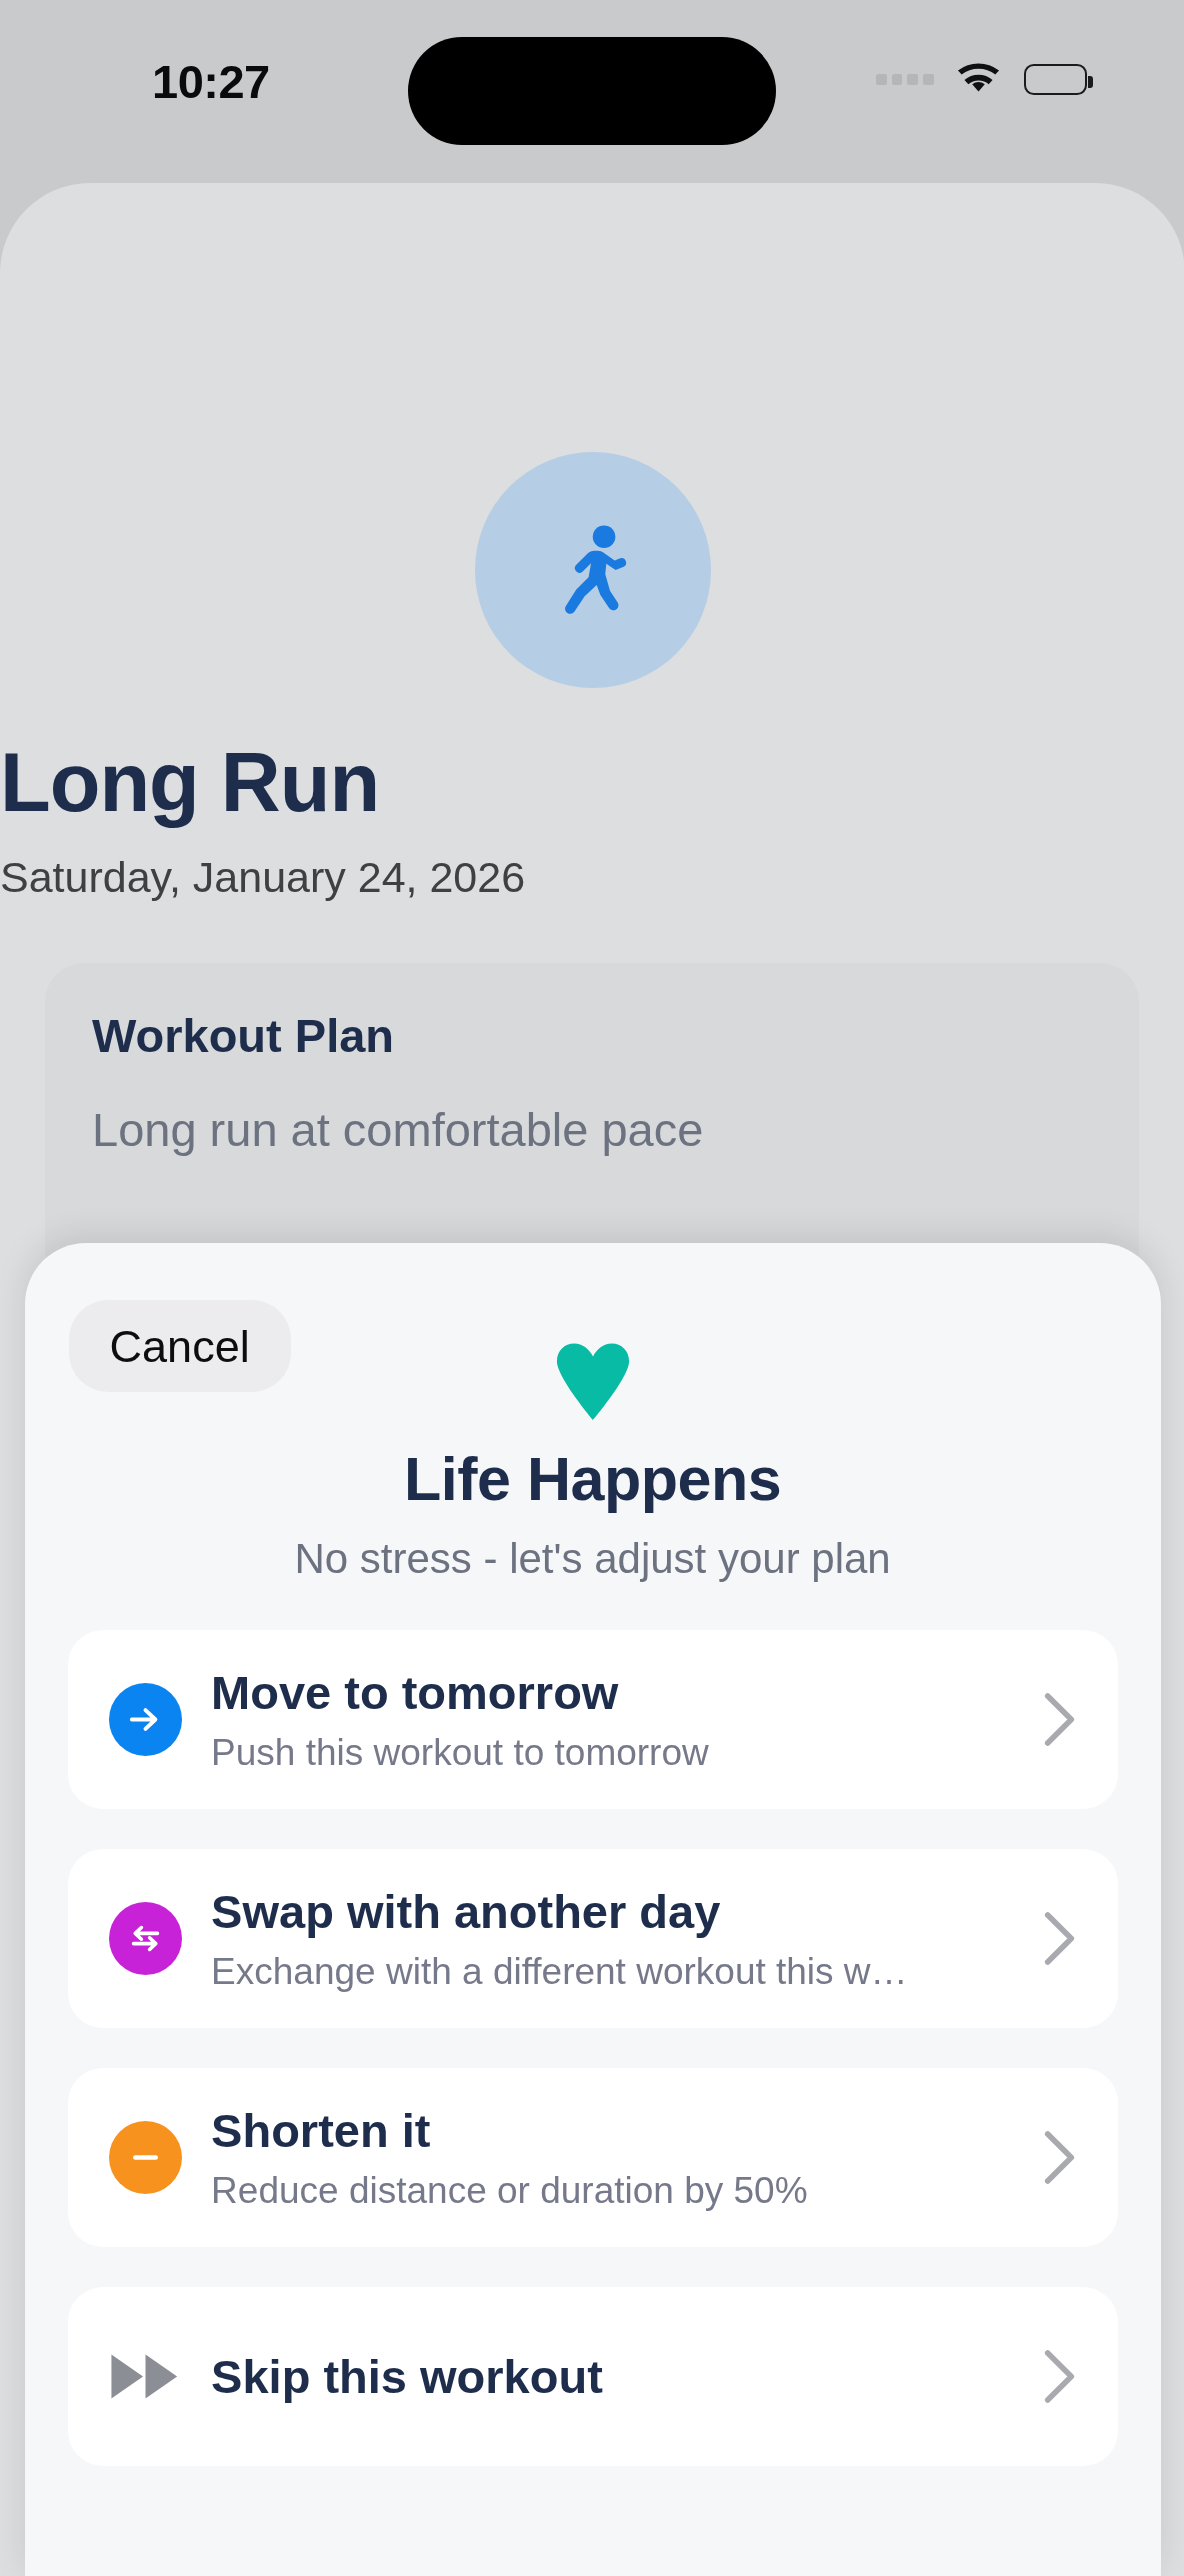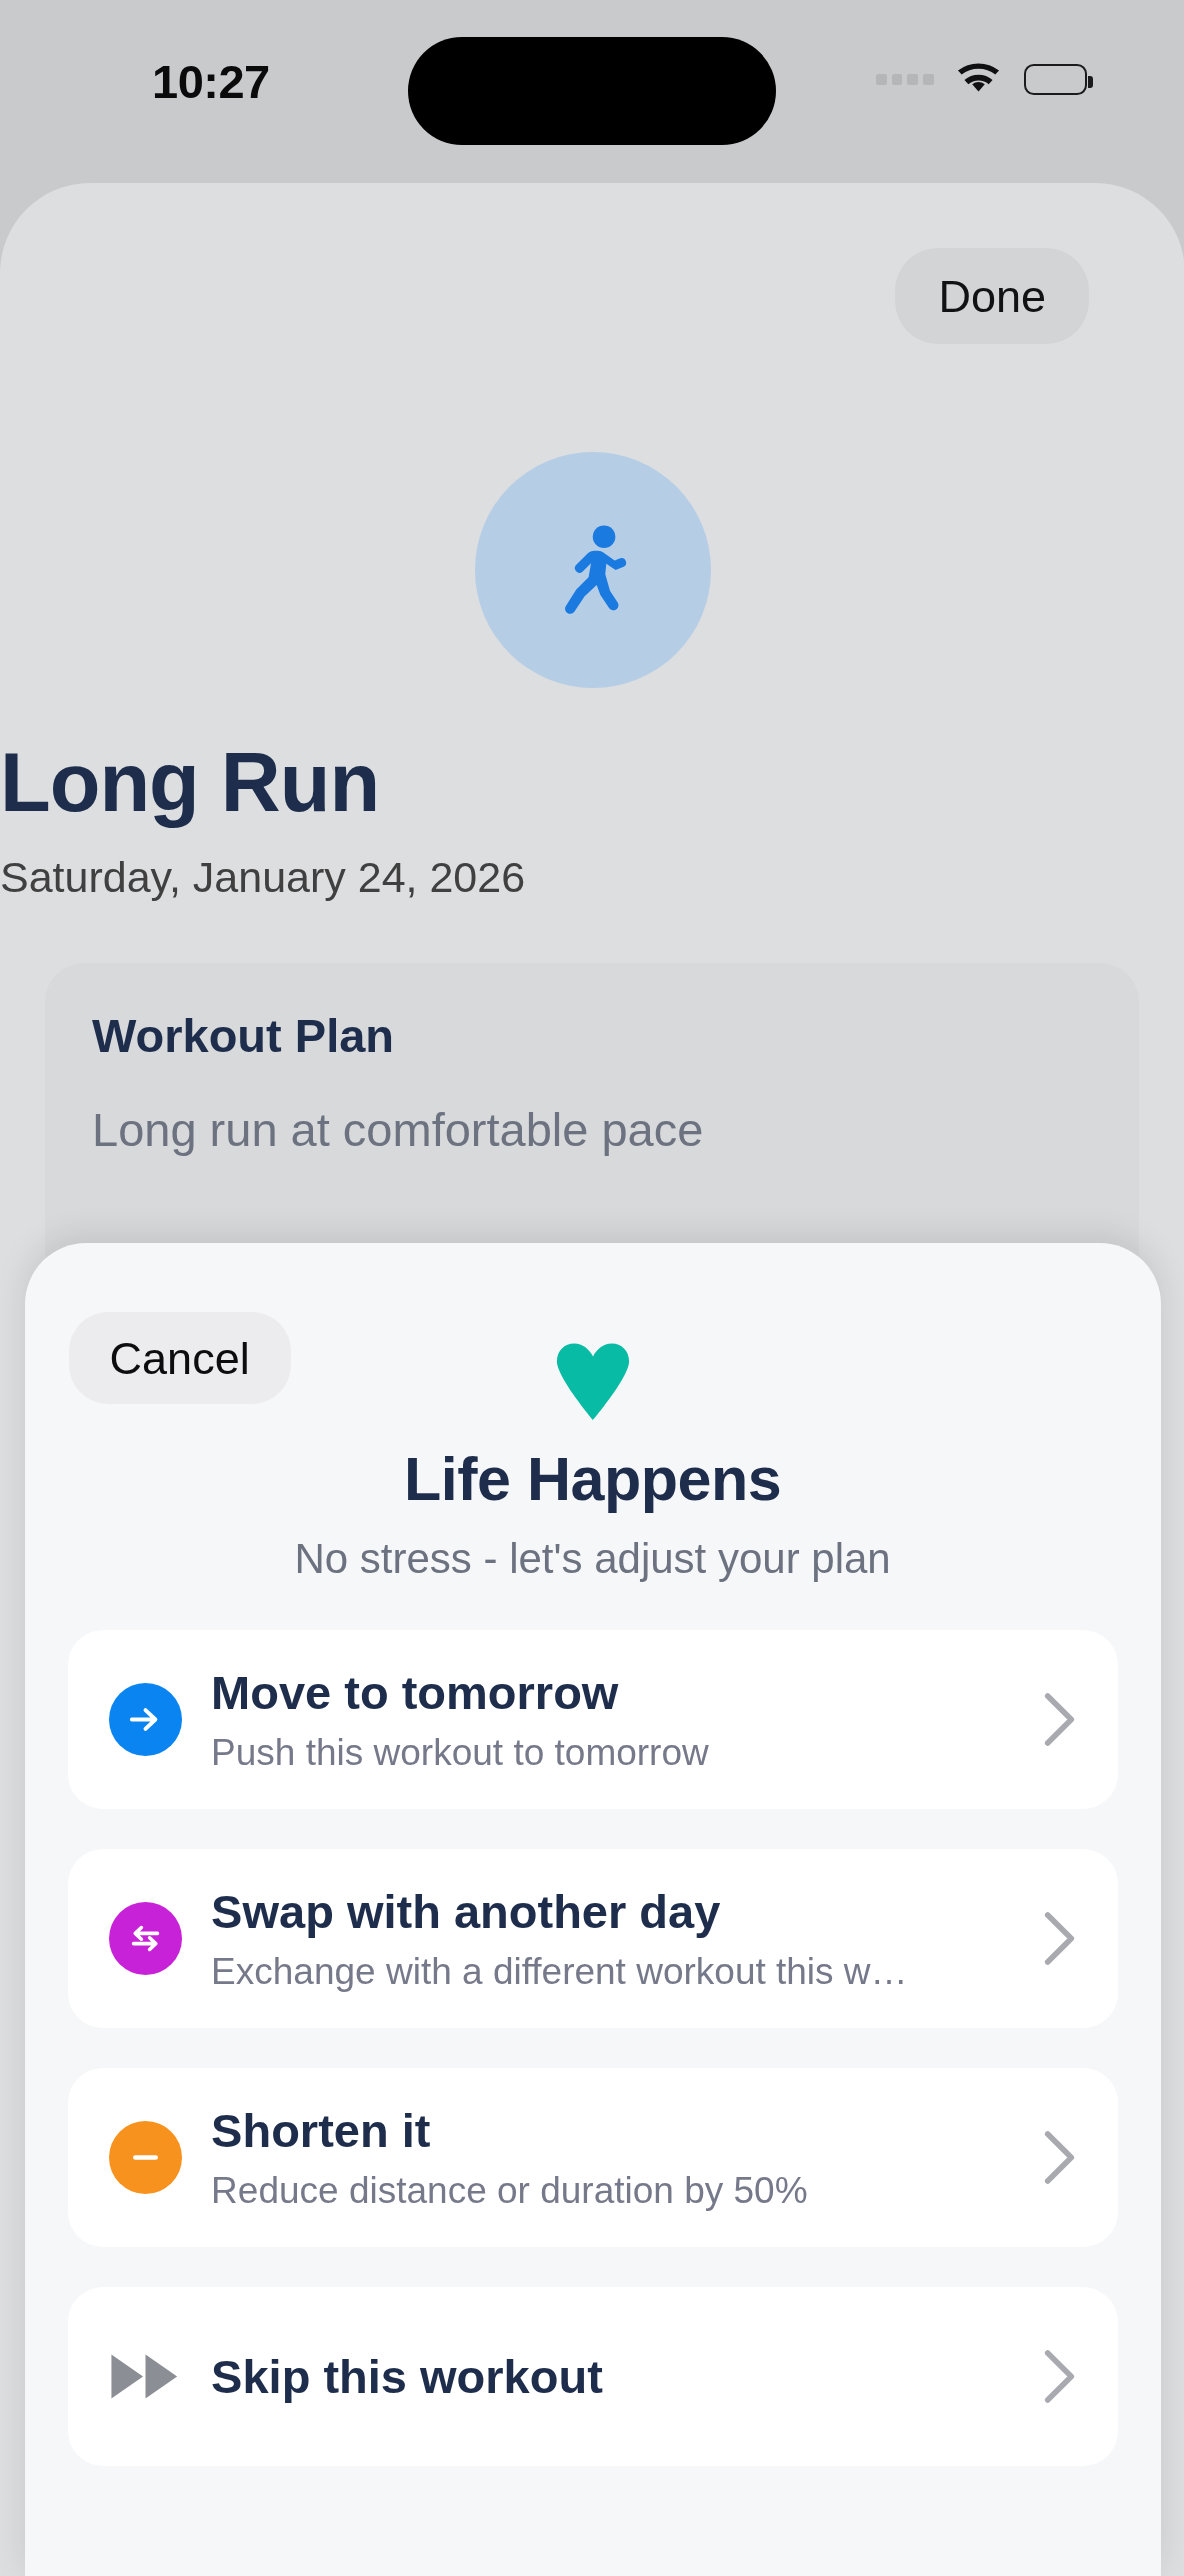--- a/index.html
+++ b/index.html
@@ -110,21 +110,21 @@
   
   #sheet {
     position:absolute; left:24.6px; top:1243px;
     width:1136px; height:1333px;
     background:#f6f7f9;
     border-radius:61px 61px 0 0;
     z-index:10;
     box-shadow:0 -7.9px 33px rgba(0,0,0,0.10);
   }
   #cancel-button {
-    position:absolute; left:44px; top:69px;
+    position:absolute; left:44px; top:57px;
     padding:23.6px 41px;
     background:#ececee;
     border-radius:39px;
     font-size:45px; color:#0d0d0f;
     line-height:1;
   }
   #sheet-hero { padding-top:98px; text-align:center; }
   #heart-icon { display:block; margin:0 auto; }
   #sheet-title {
     margin-top:21.6px;
@@ -197,21 +197,20 @@
         <path d="M12 4.2 a15 15 0 0 0-9.1 3.1 L.9 5.1 A18.2 18.2 0 0 1 12 1.3 a18.2 18.2 0 0 1 11.1 3.8 l-2 2.2 A15 15 0 0 0 12 4.2 Z" fill="#101012"></path>
       </svg>
       <span class="batt">
         <span class="batt-fill"></span>
       </span>
     </div>
   </div>
 
   <div id="content-panel"></div>
 
-  <div id="done-button">Done</div>
 
   <div id="hero">
     <div id="workout-icon-circle">
       <svg width="118" height="118" viewBox="0 0 48 48">
         <circle cx="28.5" cy="10.5" r="4.6" fill="#1a7ae0"></circle>
         <path d="M24.8 16.2 c-1.6 0-2.6 .6-3.4 1.5 l-4.4 4.4 a1.9 1.9 0 0 0 2.6 2.7 l3.6-3.5 -1 5.6 -5 5 -4.3 6.8 a2.1 2.1 0 0 0 3.5 2.3 l4.2-6.3 4.9-4.6 1.5 4.1 3.6 5.4 a2.1 2.1 0 0 0 3.5-2.3 l-3.2-4.9 -1.9-6.7 .4-4.2 3.8 2.5 3.3-1.3 a1.9 1.9 0 0 0-1.4-3.5 l-2.3 .9 -4.6-3.2 c-.9-.6-1.9-.7-3.4-.7 Z" fill="#1a7ae0"></path>
       </svg>
     </div>
     <div id="workout-title">Long Run</div>
     <div id="workout-date">Saturday, January 24, 2026</div>

